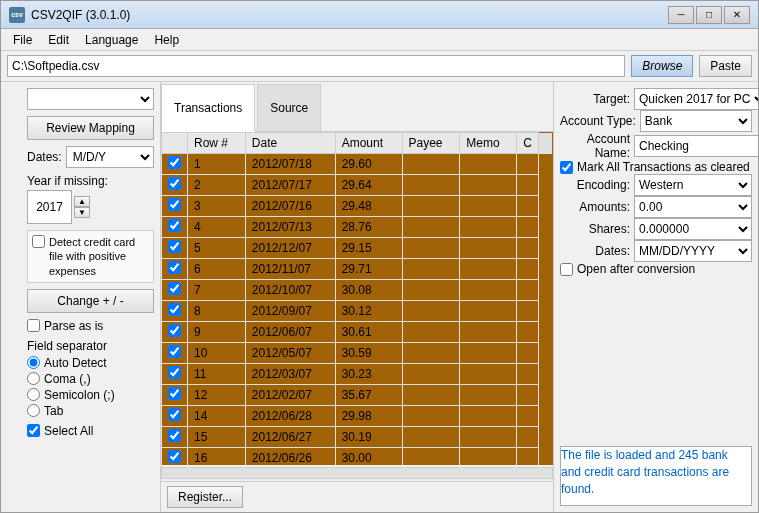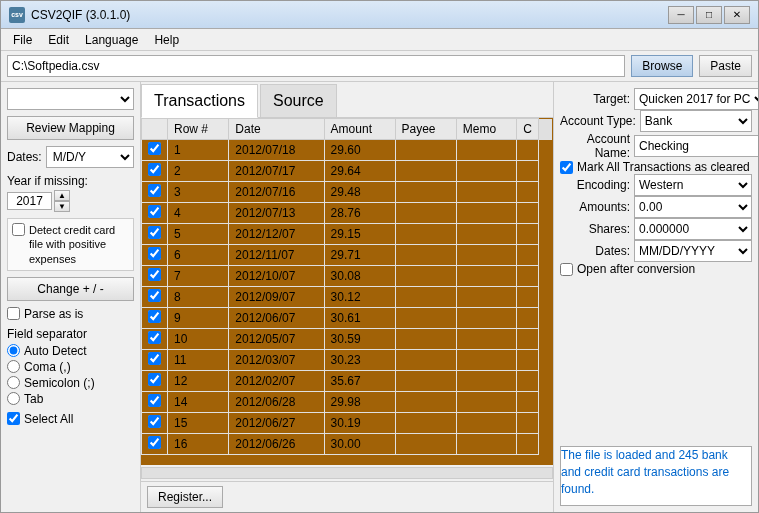--- a/index.html
+++ b/index.html
@@ -98,36 +98,38 @@
       background: linear-gradient(to bottom, #f8f8f8, #e0e0e0);
       cursor: pointer;
       font-size: 12px;
       white-space: nowrap;
     }
     .btn-browse {
       background: linear-gradient(to bottom, #dce9f7, #b8d0ea);
       border-color: #7a9cc0;
       color: #000;
       font-weight: 500;
+      font-style: italic;
     }
     .main-content {
       display: flex;
       flex: 1;
       overflow: hidden;
     }
     .left-panel {
       width: 140px;
       min-width: 140px;
       border-right: 1px solid #ccc;
       padding: 6px;
       display: flex;
       flex-direction: column;
       gap: 6px;
       overflow-y: auto;
       background: #f0f0f0;
+      margin-left: 20px;
     }
     .dropdown-row {
       display: flex;
       align-items: center;
       gap: 4px;
     }
     .dropdown {
       flex: 1;
       height: 22px;
       border: 1px solid #aaa;
@@ -151,21 +153,21 @@
       align-items: center;
       gap: 4px;
     }
     .year-spinner {
       display: flex;
       align-items: center;
       gap: 2px;
     }
     .spinner-input {
       width: 45px;
-      height: 18px;
+      height: 34px;
       border: 1px solid #aaa;
       text-align: center;
       font-size: 12px;
     }
     .spinner-arrows {
       display: flex;
       flex-direction: column;
       height: 22px;
     }
     .spinner-arrow {
@@ -224,26 +226,26 @@
       display: flex;
       flex-direction: column;
       overflow: hidden;
     }
     .tab-bar {
       display: flex;
       border-bottom: 1px solid #ccc;
       background: #f0f0f0;
     }
     .tab {
-      padding: 7px 12px;
+      padding: 16px 12px;
       border: 1px solid #ccc;
       border-bottom: none;
       cursor: pointer;
       background: #e0e0e0;
-      font-size: 16px;
+      font-size: 12px;
       margin-right: 2px;
       margin-top: 2px;
     }
     .tab.active {
       background: white;
       border-bottom: 1px solid white;
       margin-bottom: -1px;
       z-index: 1;
     }
     .table-container {

